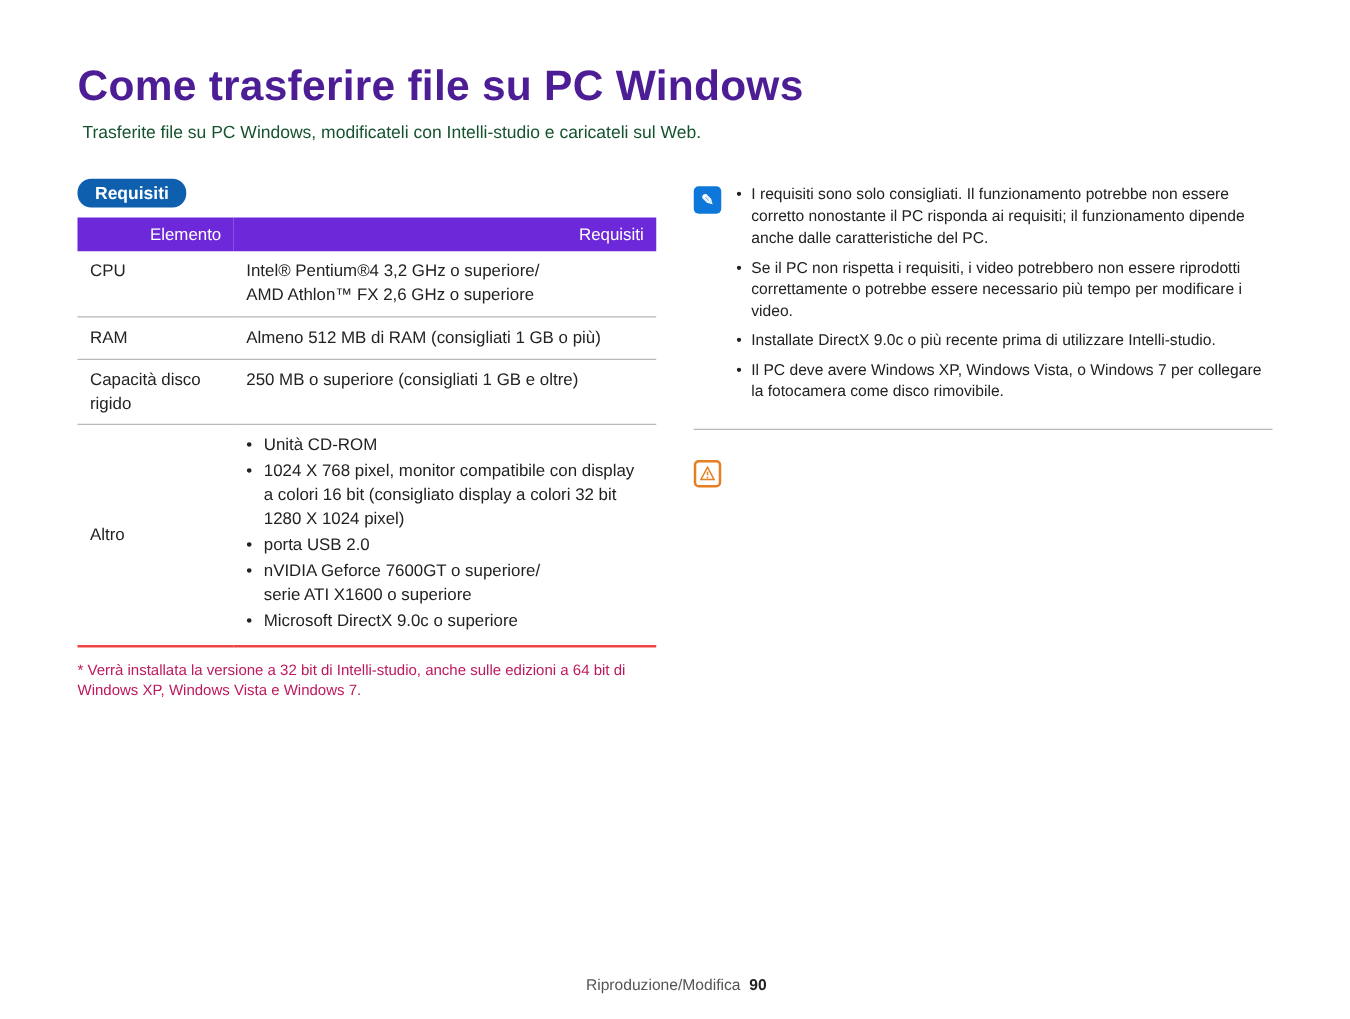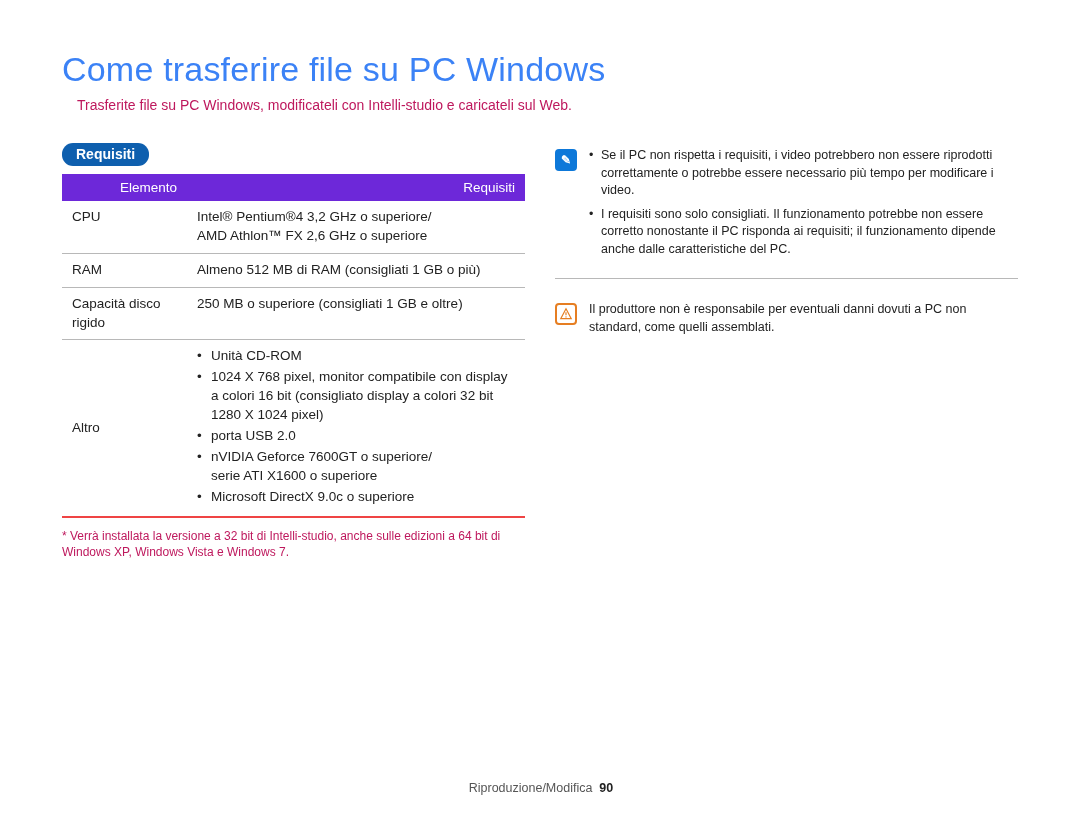--- a/index.html
+++ b/index.html
@@ -11,29 +11,29 @@
   }
   .page {
     width: 1080px;
     height: 815px;
     box-sizing: border-box;
     padding: 50px 62px 0 62px;
     position: relative;
   }
   h1.title {
     font-size: 34px;
-    font-weight: 400;
-    color: #3b82f6;
+    font-weight: 700;
+    color: #4c1d95;
     margin: 0 0 8px 0;
     letter-spacing: 0.2px;
   }
   .subtitle {
     font-size: 14px;
-    color: #be185d;
-    margin: 0 0 30px 15px;
+    color: #14532d;
+    margin: 0 0 30px 4px;
   }
   .columns {
     display: flex;
     gap: 30px;
   }
   .col {
     flex: 1;
     min-width: 0;
   }
   .pill {
@@ -223,39 +223,36 @@
     </div>
 
     <div class="col">
 
       <div class="notebox border">
         <div class="icon info">
           <span>✎</span>
         </div>
         <div class="body">
           <ul>
+            <li>I requisiti sono solo consigliati. Il funzionamento potrebbe non essere corretto nonostante il PC risponda ai requisiti; il funzionamento dipende anche dalle caratteristiche del PC.</li>
             <li>Se il PC non rispetta i requisiti, i video potrebbero non essere riprodotti correttamente o potrebbe essere necessario più tempo per modificare i video.</li>
-            <li>I requisiti sono solo consigliati. Il funzionamento potrebbe non essere corretto nonostante il PC risponda ai requisiti; il funzionamento dipende anche dalle caratteristiche del PC.</li>
+            <li>Installate DirectX 9.0c o più recente prima di utilizzare Intelli-studio.</li>
+            <li>Il PC deve avere Windows XP, Windows Vista, o Windows 7 per collegare la fotocamera come disco rimovibile.</li>
           </ul>
         </div>
       </div>
 
       <div class="notebox warn">
         <div class="icon warn">
           <svg viewBox="0 0 24 24">
             <path d="M12 3 L21 20 L3 20 Z" fill="none" stroke="#e67e22" stroke-width="2"></path>
             <line x1="12" y1="9" x2="12" y2="14" stroke="#e67e22" stroke-width="2"></line>
             <circle cx="12" cy="17" r="1.2" fill="#e67e22"></circle>
           </svg>
         </div>
-        <div class="body">
-          <ul>
-            <li>Il produttore non è responsabile per eventuali danni dovuti a PC non standard, come quelli assemblati.</li>
-          </ul>
-        </div>
       </div>
 
     </div>
   </div>
 
   <div class="pagefoot">
     <span>Riproduzione/Modifica</span>&nbsp;&nbsp;<span class="num">90</span>
   </div>
 
 </div>

